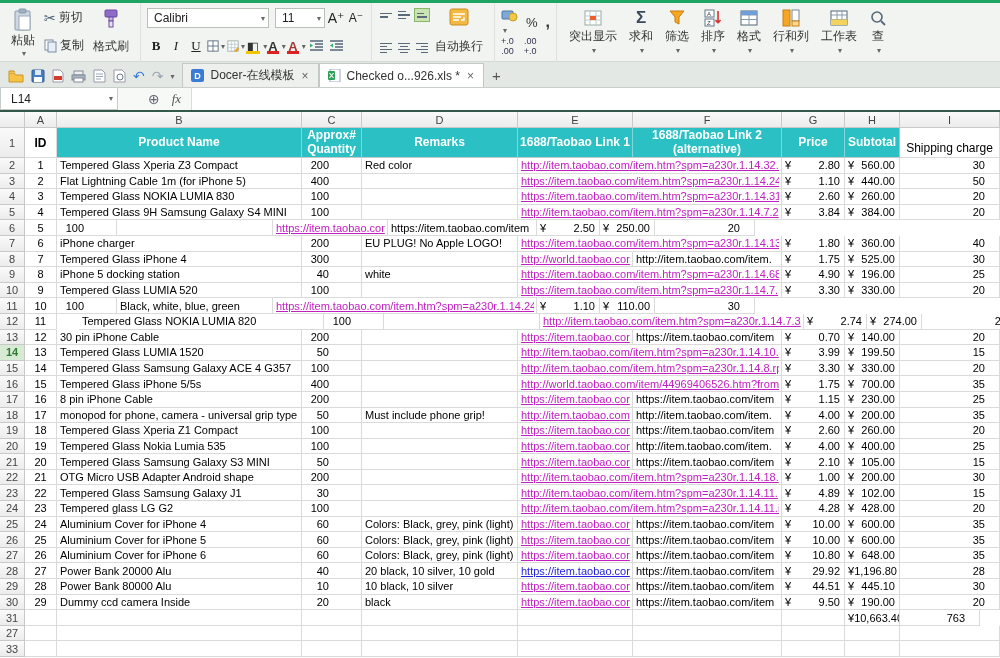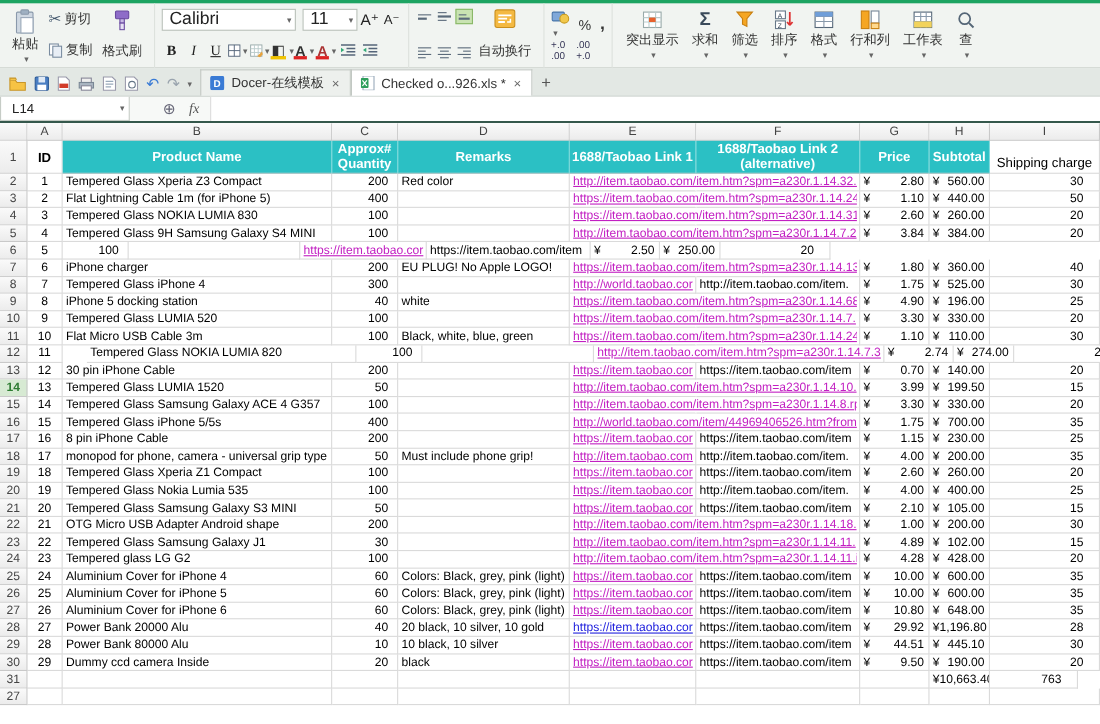--- a/index.html
+++ b/index.html
@@ -10,21 +10,21 @@
   .ribbon { height:62px; background:#f1f4f1; border-bottom:1px solid #d3d9d3; position:relative; }
   .ribbon-topline { height:3px; background:#1da462; }
   .ribbon-content { display:flex; height:59px; align-items:stretch; overflow:hidden; }
   .grp { display:flex; padding:3px 6px 5px 6px; border-right:1px solid #dde2dd; align-items:stretch; }
   .btn-tall { display:flex; flex-direction:column; align-items:center; justify-content:space-between; padding:2px 5px; cursor:default; }
   .btn-tall .lbl { font-size:12px; color:#333; white-space:nowrap; }
   .stack { display:flex; flex-direction:column; justify-content:space-between; padding:2px 0; }
   .btn-sm { display:flex; align-items:center; gap:3px; font-size:12px; color:#333; padding:1px 4px; white-space:nowrap; }
   .two-rows { display:flex; flex-direction:column; justify-content:space-between; padding:2px 0; }
   .rowline { display:flex; align-items:center; gap:2px; }
-  .select { background:#fff; border:1px solid #b8c0b8; height:20px; display:flex; align-items:center; justify-content:space-between; padding:0 3px 0 6px; font-size:16px; color:#222; }
+  .select { background:#fff; border:1px solid #b8c0b8; height:20px; display:flex; align-items:center; justify-content:space-between; padding:0 3px 0 6px; font-size:12px; color:#222; }
   .dd::after { content:"▾"; font-size:8px; color:#666; margin-left:2px; }
   .tool-btn { display:flex; flex-direction:column; align-items:center; justify-content:space-between; padding:3px 6px 2px 6px; white-space:nowrap; }
   .tool-btn .lbl { font-size:12px; color:#333; }
   .fmt-b { font-weight:bold; font-family:"Liberation Serif",serif; }
   .fmt-i { font-style:italic; font-family:"Liberation Serif",serif; }
   .fmt-u { text-decoration:underline; font-family:"Liberation Serif",serif; }
   .fmt-btn { width:18px; height:18px; display:flex; align-items:center; justify-content:center; font-size:13px; color:#222; }
   .glyph { font-size:14px; color:#44586e; }
   .a-red { position:relative; font-size:13px; font-weight:bold; color:#333; padding:0 2px; }
   .a-red::after { content:""; position:absolute; left:1px; right:1px; bottom:0; height:3px; background:#d22; }
@@ -53,21 +53,21 @@
   .darkline { height:2px; background:#35584c; }
 
   
   .grid { height:546px; overflow:hidden; background:#fff; }
   .grow { display:flex; }
   .hcell { background:linear-gradient(#fafafa,#ececec); border-right:1px solid #c9c9c9; border-bottom:1px solid #c9c9c9; color:#444; font-size:11px; display:flex; align-items:center; justify-content:center; flex:none; }
   .hcell.sel { background:#d7ead3; color:#2e7d32; font-weight:bold; }
   .cell { border-right:1px solid #dadada; border-bottom:1px solid #dadada; font-size:11px; color:#000; display:flex; align-items:center; overflow:hidden; white-space:nowrap; padding:0 3px; flex:none; }
   .cell.teal { background:#2bc0c4; color:#fff; font-weight:bold; font-size:12px; justify-content:center; text-align:center; line-height:1.12; border-right:1px solid rgba(255,255,255,.4); border-bottom:1px solid #c9c9c9; }
   .cell.c-center { justify-content:center; }
-  .cell.c-qty { justify-content:flex-end; padding-right:8px; }
+  .cell.c-qty { justify-content:flex-end; padding-right:32px; }
   .cell.c-ship { justify-content:flex-end; padding-right:14px; }
   .cell.c-money { justify-content:space-between; padding:0 4px 0 3px; }
   .cell.idhead { font-weight:bold; justify-content:center; font-size:12px; }
   .cell.shiphead { align-items:flex-end; justify-content:center; font-size:12px; padding-bottom:2px; }
   .link { color:#c220c2; text-decoration:underline; }
   .link.blue { color:#2222dd; }
   .cell.spill { overflow:visible; position:relative; border-right-color:transparent; z-index:2; }
   .cell.spill .sp { position:absolute; left:3px; width:258px; overflow:hidden; white-space:nowrap; }
   .f-alt { color:#000; }
 
@@ -597,21 +597,20 @@
       </div>
       <div class="cell c-money" style="width: 55px; height: 15.6px;">
         <span>¥</span>
         <span>330.00</span>
       </div>
       <div class="cell c-ship" style="width: 100px; height: 15.6px;">20</div>
     </div>
     <div class="grow">
       <div class="hcell" style="width: 25px; height: 15.6px;">11</div>
       <div class="cell c-center" style="width: 32px; height: 15.6px;">10</div>
-      <div class="cell" style="width: 245px; height: 15.6px;">Flat Micro USB Cable 3m</div>
       <div class="cell c-qty" style="width: 60px; height: 15.6px;">100</div>
       <div class="cell" style="width: 156px; height: 15.6px;">Black, white, blue, green</div>
       <div class="cell spill" style="width: 115px; height: 15.6px;">
         <span class="link sp">https://item.taobao.com/item.htm?spm=a230r.1.14.24</span>
       </div>
       <div class="cell" style="width: 149px; height: 15.6px;"></div>
       <div class="cell c-money" style="width: 63px; height: 15.6px;">
         <span>¥</span>
         <span>1.10</span>
       </div>
@@ -1045,13 +1044,25 @@
       <div class="cell c-center" style="width: 32px; height: 15.6px;"></div>
       <div class="cell" style="width: 245px; height: 15.6px;"></div>
       <div class="cell c-qty" style="width: 60px; height: 15.6px;"></div>
       <div class="cell" style="width: 156px; height: 15.6px;"></div>
       <div class="cell" style="width: 115px; height: 15.6px;"></div>
       <div class="cell" style="width: 149px; height: 15.6px;"></div>
       <div class="cell c-money" style="width: 63px; height: 15.6px;"></div>
       <div class="cell c-money" style="width: 55px; height: 15.6px;"></div>
       <div class="cell c-ship" style="width: 100px; height: 15.6px;"></div>
     </div>
+    <div class="grow">
+      <div class="hcell" style="width: 25px; height: 15.6px;">33</div>
+      <div class="cell c-center" style="width: 32px; height: 15.6px;"></div>
+      <div class="cell" style="width: 245px; height: 15.6px;"></div>
+      <div class="cell c-qty" style="width: 60px; height: 15.6px;"></div>
+      <div class="cell" style="width: 156px; height: 15.6px;"></div>
+      <div class="cell" style="width: 115px; height: 15.6px;"></div>
+      <div class="cell" style="width: 149px; height: 15.6px;"></div>
+      <div class="cell c-money" style="width: 63px; height: 15.6px;"></div>
+      <div class="cell c-money" style="width: 55px; height: 15.6px;"></div>
+      <div class="cell c-ship" style="width: 100px; height: 15.6px;"></div>
+    </div>
   </div>
 
 </body></html>

